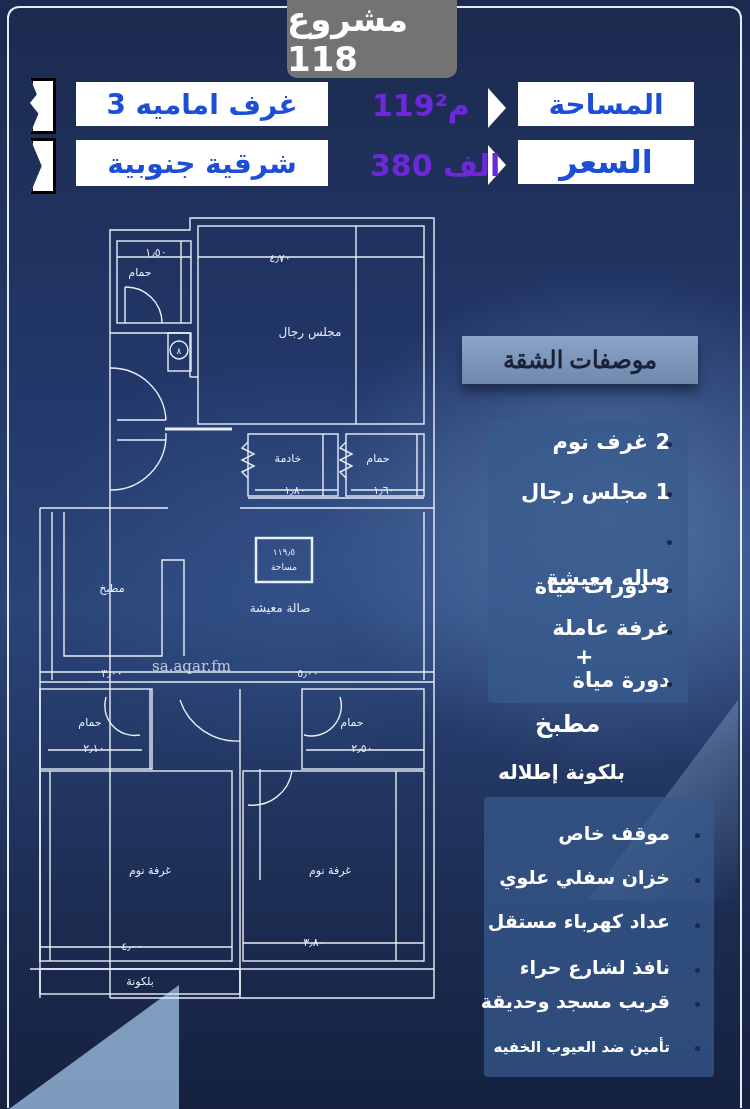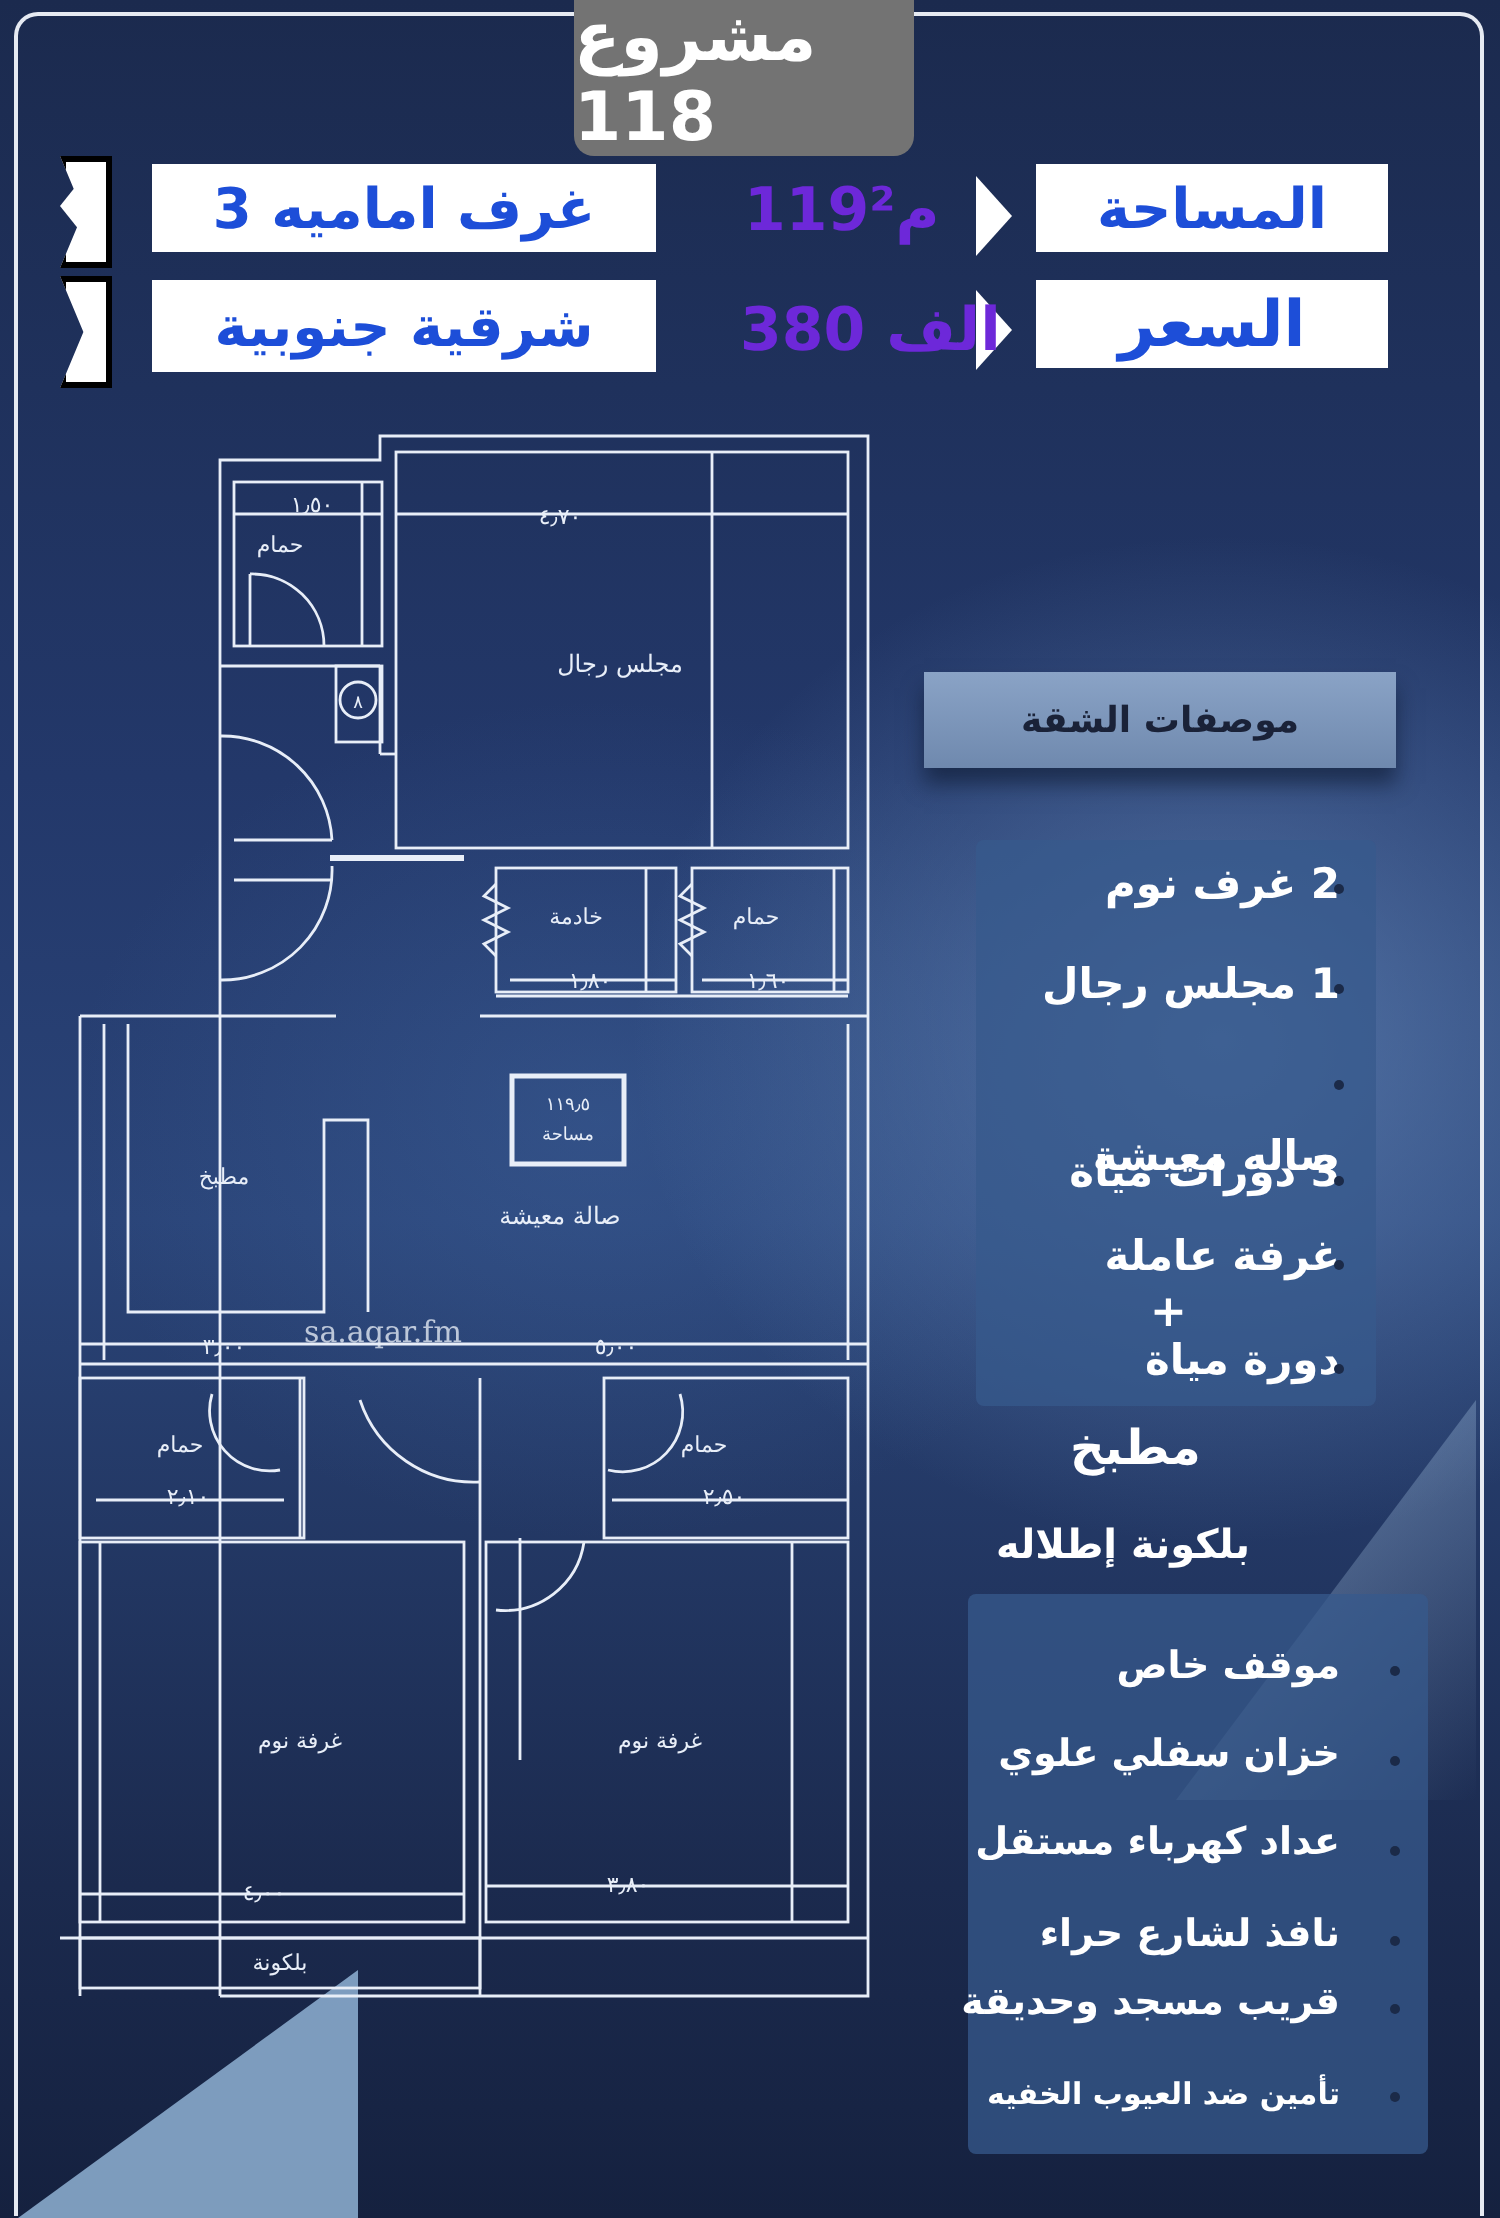--- a/index.html
+++ b/index.html
@@ -15,21 +15,21 @@
   .corner-tri{position:absolute;left:9px;top:985px;width:0;height:0;border-style:solid;border-width:0 0 124px 170px;border-color:transparent transparent #8fb1d4 transparent;opacity:0.85;}
   .corner-tri2{position:absolute;right:12px;top:700px;width:150px;height:200px;background:linear-gradient(135deg,rgba(170,200,230,0.55),rgba(170,200,230,0));clip-path:polygon(100% 0,100% 100%,0 100%);}
   .title-box{position:absolute;left:287px;top:0;width:170px;height:78px;background:#737373;border-radius:0 0 10px 10px;display:flex;align-items:center;justify-content:center;}
   .title-box span{color:#fff;font-size:34px;font-weight:bold;font-family:"DejaVu Sans",sans-serif;}
   .ribbon{position:absolute;background:#fff;color:#1d4ed8;font-weight:bold;display:flex;align-items:center;justify-content:center;}
   .r-tag{position:absolute;width:0;height:0;border-style:solid;}
   .val{position:absolute;color:#6d28d9;font-weight:bold;font-size:30px;}
   .plan{position:absolute;left:0;top:0;}
   .plan text{fill:#e8eef8;font-family:"DejaVu Sans",sans-serif;}
   .spec-head{position:absolute;left:462px;top:336px;width:236px;height:48px;background:linear-gradient(180deg,#8aa3c6,#6f89ae);box-shadow:0 8px 10px rgba(10,20,40,0.55);display:flex;align-items:center;justify-content:center;}
-  .spec-head span{font-size:18px;font-weight:bold;color:#1a2238;}
+  .spec-head span{font-size:24px;font-weight:bold;color:#1a2238;font-family:Liberation Serif, serif;}
   .panel{position:absolute;background:rgba(55,90,140,0.75);border-radius:4px;}
   .spec-item{position:absolute;right:80px;color:#fff;font-weight:bold;font-size:21px;white-space:nowrap;direction:rtl;}
   .dot{position:absolute;width:5px;height:5px;border-radius:50%;background:#1b2a48;}
   .plain{position:absolute;color:#fff;font-weight:bold;white-space:nowrap;direction:rtl;}
   .wm{position:absolute;left:152px;top:655px;color:rgba(230,236,245,0.78);}
   .wm .logo{font-size:48px;font-weight:bold;line-height:1;}
   .wm .url{font-family:"DejaVu Serif",serif;font-size:15px;margin-top:2px;}
 </style>
 </head>
 <body>

